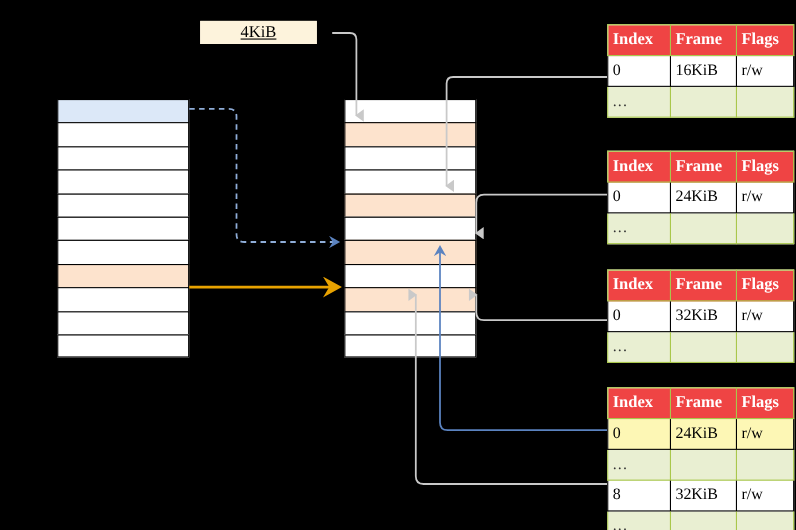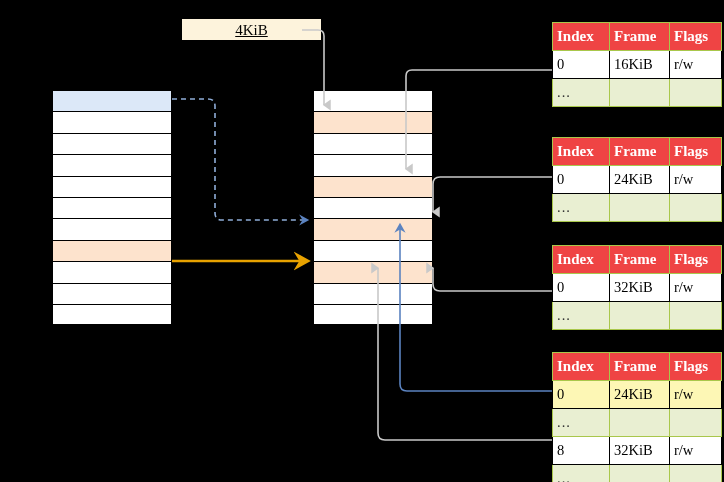--- a/index.html
+++ b/index.html
@@ -89,21 +89,21 @@
     width: 724px;
     height: 482px;
     pointer-events: none;
   }
 </style>
 </head>
 <body>
 
 <div id="canvas">
 
-  <div class="label-box" style="left:182px; top:19px; width:139px; height:21px;text-decoration:underline;">4KiB</div>
+  <div class="label-box" style="left:182px; top:19px; width:106px; height:21px;text-decoration:underline;">4KiB</div>
 
   <div class="mem-col" id="left-col" style="left:52px; top:90px; width:120px;">
       <div class="mem-row blue"></div>
       <div class="mem-row"></div>
       <div class="mem-row"></div>
       <div class="mem-row"></div>
       <div class="mem-row"></div>
       <div class="mem-row"></div>
       <div class="mem-row"></div>
       <div class="mem-row orange"></div>

